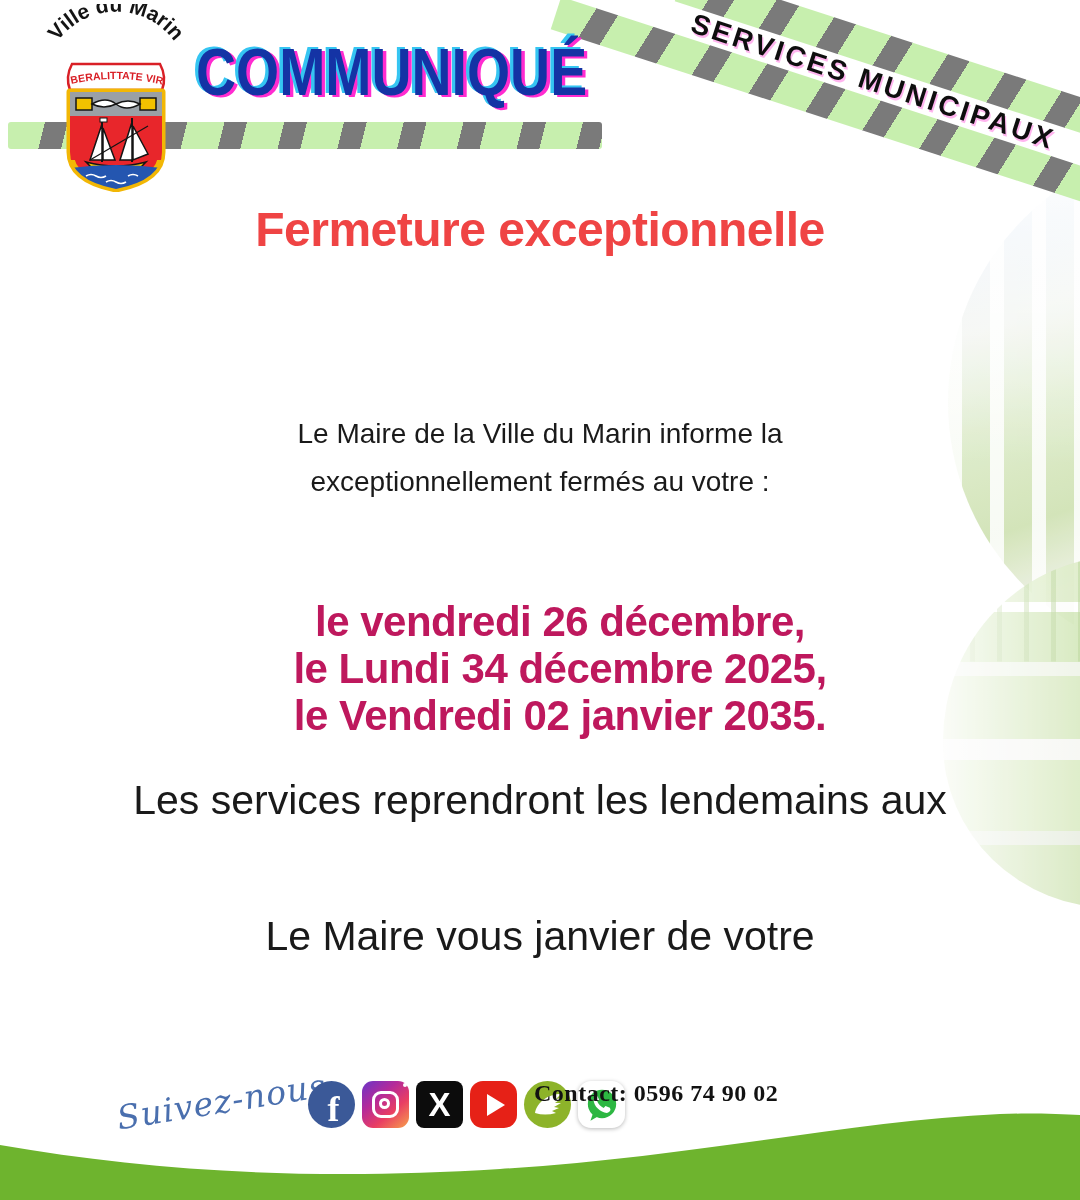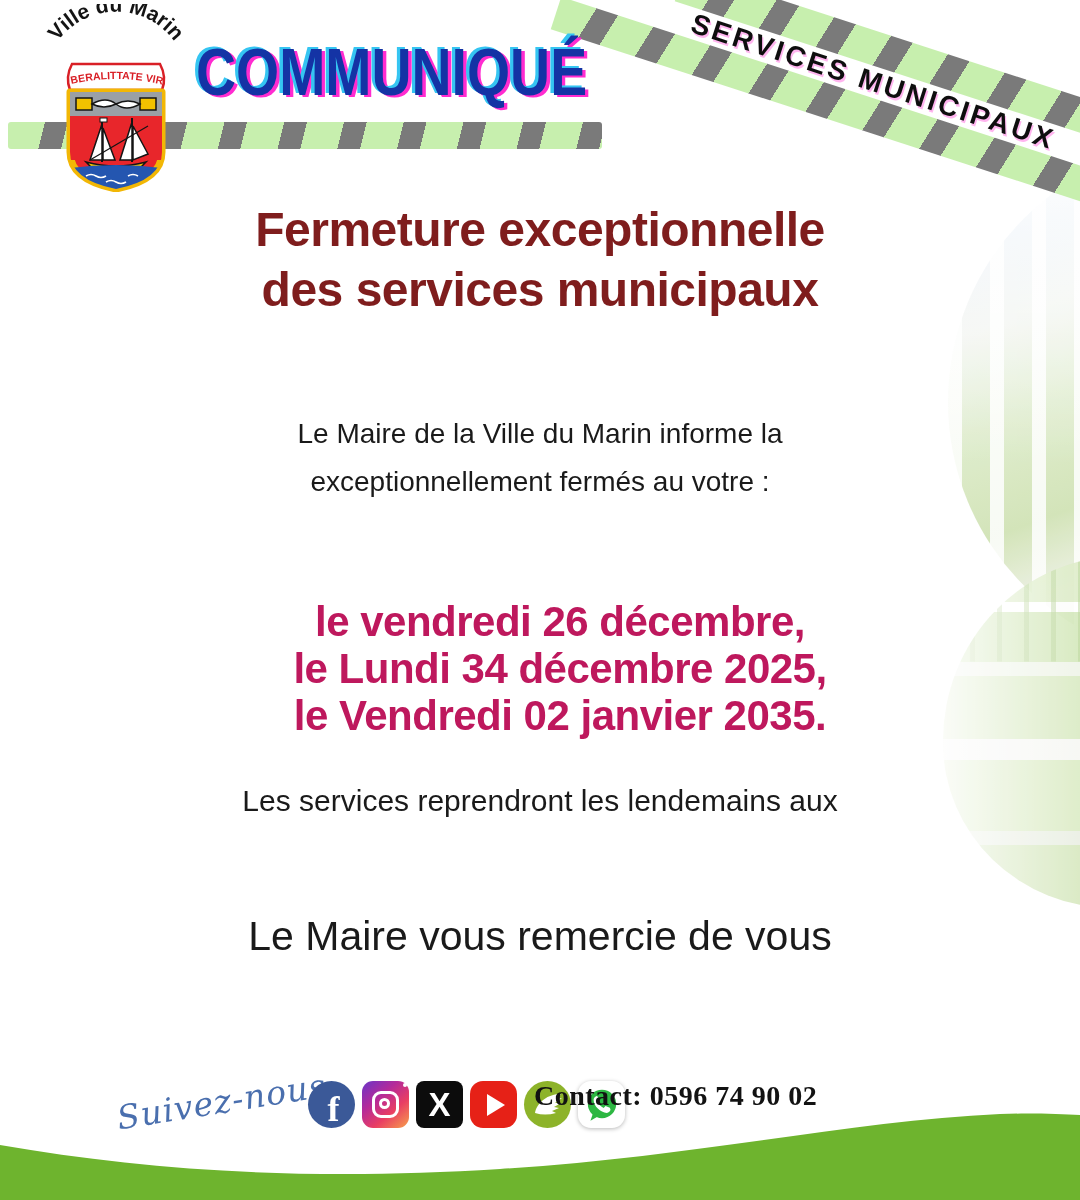--- a/index.html
+++ b/index.html
@@ -51,24 +51,24 @@
   
   .communique{
     position:absolute;left:196px;top:34px;z-index:3;
     font-size:66px;font-weight:800;letter-spacing:0px;color:var(--communique-blue);
     transform:scaleX(.84);transform-origin:left top;white-space:nowrap;
     text-shadow:-4px -2px 0 var(--glitch-cyan),4px 2px 0 var(--glitch-magenta);
   }
 
   
   .txt{position:absolute;left:0;width:1080px;text-align:center;color:var(--text-black);z-index:5;}
-  .title{top:200px;font-size:48px;line-height:60px;font-weight:bold;letter-spacing:-.5px;color:#7f1d1d;}
+  .title{top:200px;font-size:48px;line-height:60px;font-weight:bold;letter-spacing:-.5px;color:#ef4444;}
   .intro{top:410px;font-size:28px;line-height:48px;}
   .dates{top:598px;font-size:42px;line-height:47px;font-weight:bold;letter-spacing:-.5px;color:#be185d;margin-left:20px;}
-  .resume{top:775px;font-size:30px;line-height:51px;}
+  .resume{top:775px;font-size:41px;line-height:51px;}
   .thanks{top:910px;font-size:41px;line-height:52px;}
 
   
   .follow{
     position:absolute;left:116px;top:1082px;z-index:6;
     font-family:"DejaVu Serif",serif;font-style:italic;font-size:33px;color:var(--script-blue);
     transform:rotate(-9deg);letter-spacing:1px;
   }
   .social-row{position:absolute;left:308px;top:1081px;display:flex;gap:7px;align-items:center;z-index:6;}
   .icon{width:47px;height:47px;display:flex;align-items:center;justify-content:center;flex:none;}
@@ -78,21 +78,21 @@
   .ig .cam{width:27px;height:27px;border:3px solid #fff;border-radius:9px;position:relative;}
   .ig .lens{position:absolute;left:50%;top:50%;width:11px;height:11px;margin:-7px 0 0 -7px;border:3px solid #fff;border-radius:50%;}
   .ig .dot{position:absolute;top:2px;right:2px;width:4px;height:4px;background:#fff;border-radius:50%;}
   .xx{background:var(--x-black);border-radius:8px;color:#fff;font-weight:bold;font-size:33px;}
   .yt{background:var(--youtube-red);border-radius:13px;}
   .yt .tri{width:0;height:0;border-top:11px solid transparent;border-bottom:11px solid transparent;border-left:18px solid #fff;margin-left:5px;}
   .leaf{background:var(--leaf-green);border-radius:50%;}
   .wa{background:#fff;border-radius:13px;box-shadow:0 1px 4px rgba(0,0,0,.28);}
   .contact{
     position:absolute;left:534px;top:1080px;z-index:6;white-space:nowrap;
-    font-family:"Liberation Serif",serif;font-weight:bold;font-size:28px;color:#121212;letter-spacing:.5px;
+    font-family:"Liberation Serif",serif;font-weight:bold;font-size:24px;color:#121212;letter-spacing:.5px;
   }
 
   
   .wave{position:absolute;left:0;bottom:0;width:1080px;height:95px;z-index:7;}
 </style>
 </head>
 <body>
 
 <div class="canvas">
 
@@ -150,40 +150,39 @@
         <path d="M30,164 Q76,158 122,164 L122,188 L30,188 Z" fill="#2456b0"></path>
         <path d="M46,172 q5,-3 10,0 q5,3 10,0 M66,178 q5,-3 10,0 q5,3 10,0 M88,172 q5,-3 10,0" fill="none" stroke="#fff" stroke-width="1.6"></path>
       </g>
     </svg>
   </div>
 
   <div class="communique">COMMUNIQUÉ</div>
 
   <div class="txt title">
     <div>Fermeture exceptionnelle</div>
-    <div>des services municipaux</div>
   </div>
 
   <div class="txt intro">
     <div>Le Maire de la Ville du Marin informe la</div>
     <div>exceptionnellement fermés au votre :</div>
   </div>
 
   <div class="txt dates">
     <div>le vendredi 26 décembre,</div>
     <div>le Lundi 34 décembre 2025,</div>
     <div>le Vendredi 02 janvier 2035.</div>
   </div>
 
   <div class="txt resume">
     <div>Les services reprendront les lendemains aux</div>
   </div>
 
   <div class="txt thanks">
-    <div>Le Maire vous remercie de vous</div>
+    <div>Le Maire vous janvier de votre</div>
   </div>
 
   <div class="follow">Suivez-nous</div>
 
   <div class="social-row">
     <div class="icon fb">
         <span>f</span>
       </div>
     <div class="icon ig">
       <span class="cam">

